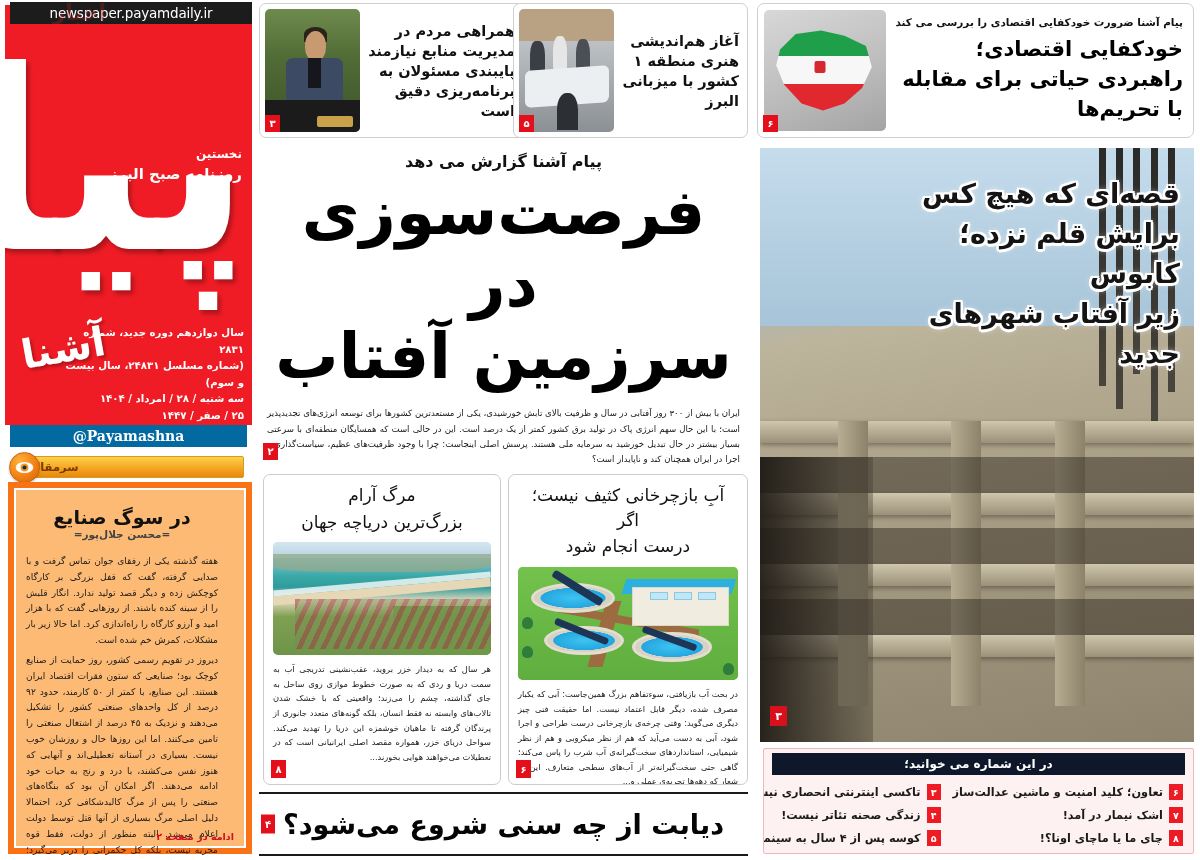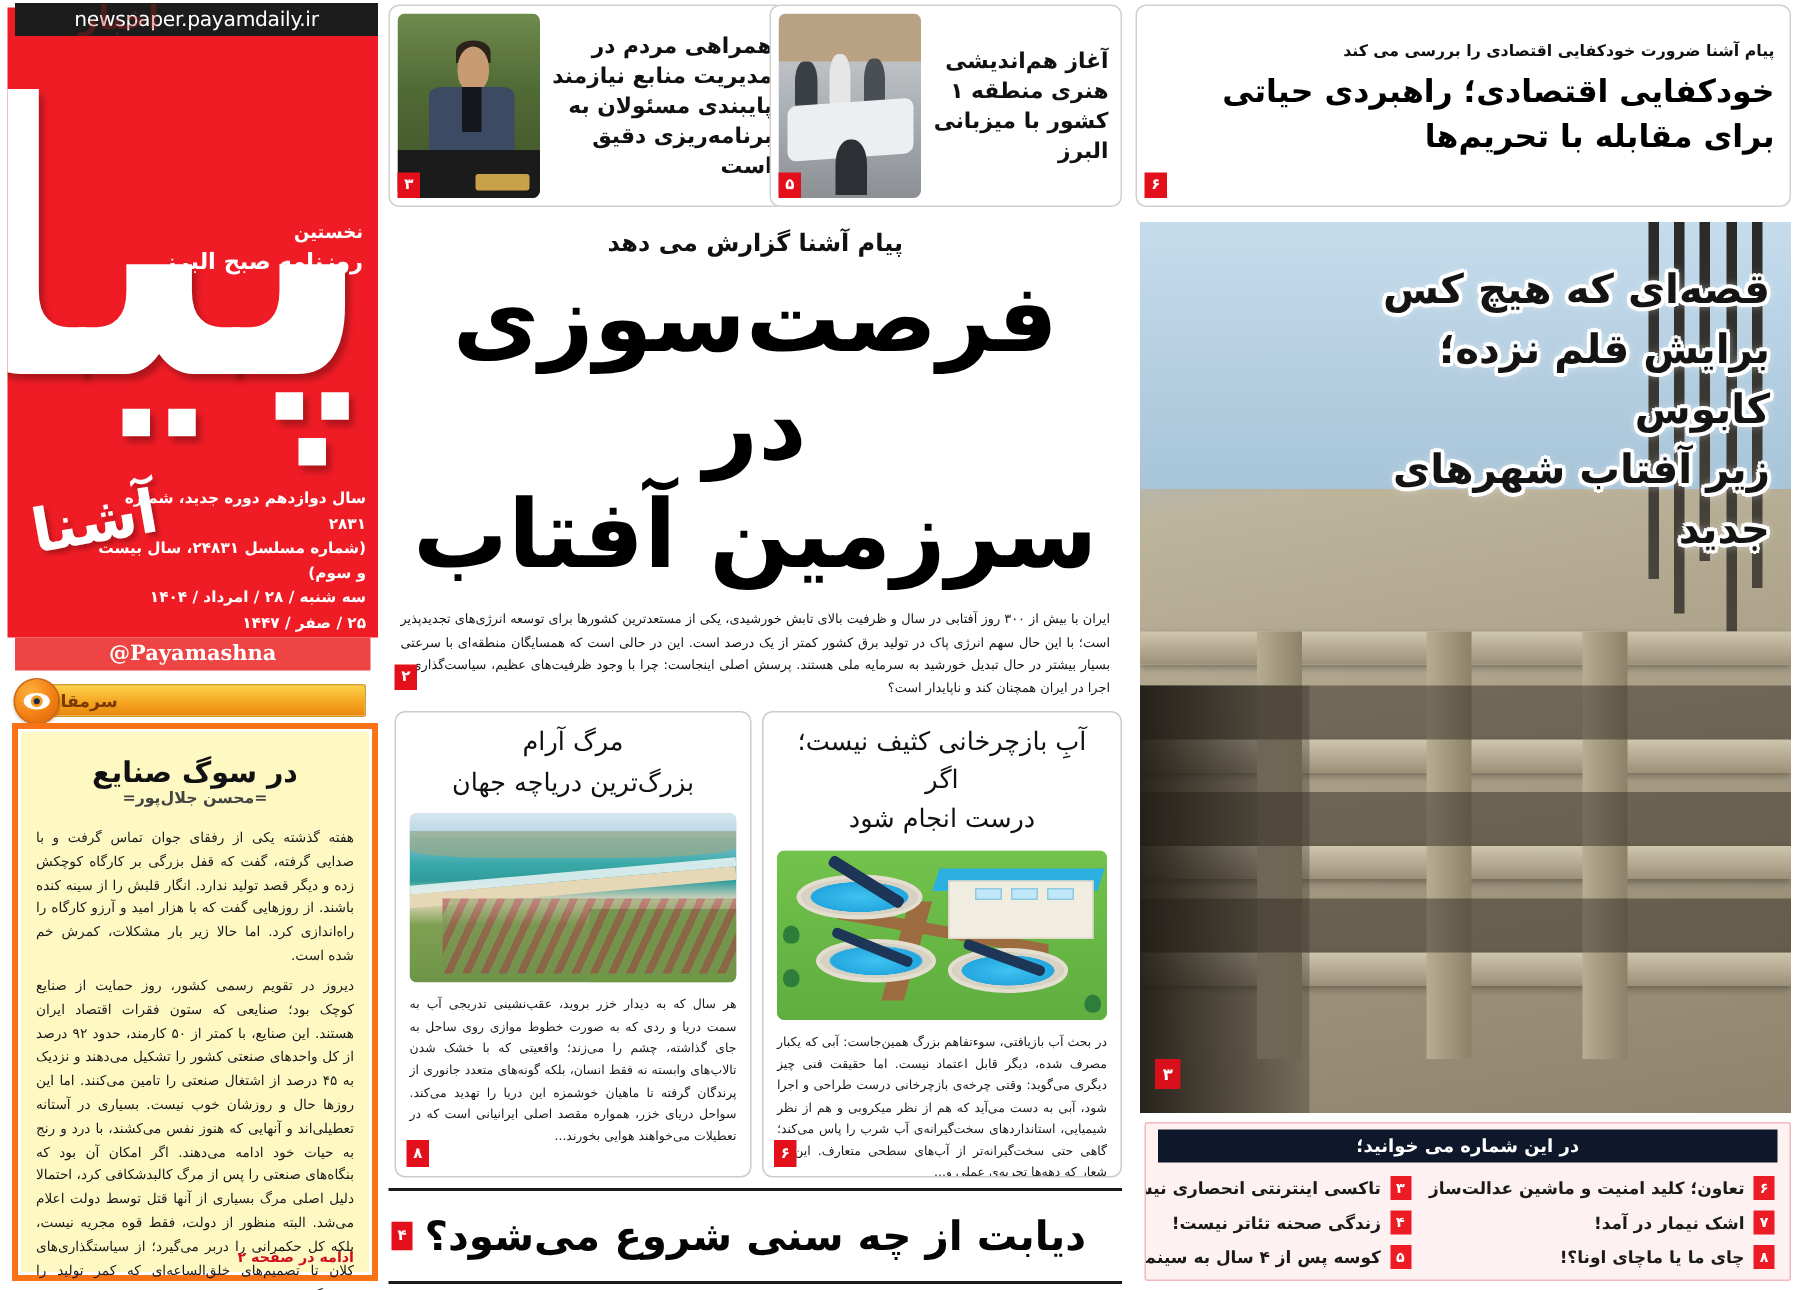--- a/index.html
+++ b/index.html
@@ -94,21 +94,21 @@
     text-align: right;
     color: #fff;
     font-size: 10.2px;
     line-height: 1.62;
     font-weight: bold;
   }
   .issue-info .lat { direction: ltr; text-align: right; font-size: 11.5px; }
   .handle-bar {
     position: absolute; left: 10px; top: 425px;
     width: 237px; height: 22px;
-    background: #ef4444;
+    background: #0369a1;
     color: #fff;
     font-size: 14px; font-weight: bold;
     display: flex; align-items: center; justify-content: center;
     direction: ltr;
     font-family: "DejaVu Serif", "Liberation Serif", serif;
   }
 
   
   .editorial {
     position: absolute;
@@ -136,23 +136,23 @@
     width: 31px; height: 31px;
     border-radius: 50%;
     background: radial-gradient(circle at 35% 30%, #ffb13b 0%, #f07c11 60%, #d1600a 100%);
     border: 1px solid #c9660c;
     display: flex; align-items: center; justify-content: center;
     box-shadow: 0 1px 2px rgba(0,0,0,0.25);
   }
   .ed-box {
     margin-top: 4px;
     height: 372px;
-    border: 4px solid #f97316;
-    background: #fef9c3;
-    padding: 10px 12px 6px 12px;
+    border: 6px solid #f97316;
+    background: #fdba74;
+    padding: 10px 28px 6px 12px;
     position: relative;
     box-shadow: inset 0 0 0 2px #fff;
   }
   .ed-title {
     text-align: center;
     font-size: 19px; font-weight: bold; color: #111;
     padding-top: 8px;
     font-family: "DejaVu Sans", sans-serif;
   }
   .ed-author {
@@ -209,21 +209,21 @@
   .pagenum {
     position: absolute;
     width: 15px; height: 17px;
     background: #e3101c;
     color: #fff;
     font-size: 10px; font-weight: bold;
     display: flex; align-items: center; justify-content: center;
   }
   .tc-pn { left: 5px; bottom: 5px; }
 
-  .tc-3 .tc-inner { flex-direction: column; padding: 6px; }
+  .tc-3 .tc-inner { flex-direction: row; padding: 6px; }
   .tc3-text { flex: 1; text-align: right; padding-right: 4px; display:flex; flex-direction:column; justify-content:center;}
   .tc3-kicker { font-size: 10.5px; font-weight: bold; color: #111; margin-bottom: 7px; }
   .tc3-title { font-size: 21px; font-weight: bold; color: #000; line-height: 1.42; }
 
   
   .lead {
     position: absolute;
     left: 259px; top: 142px;
     width: 489px; height: 320px;
     text-align: right;

